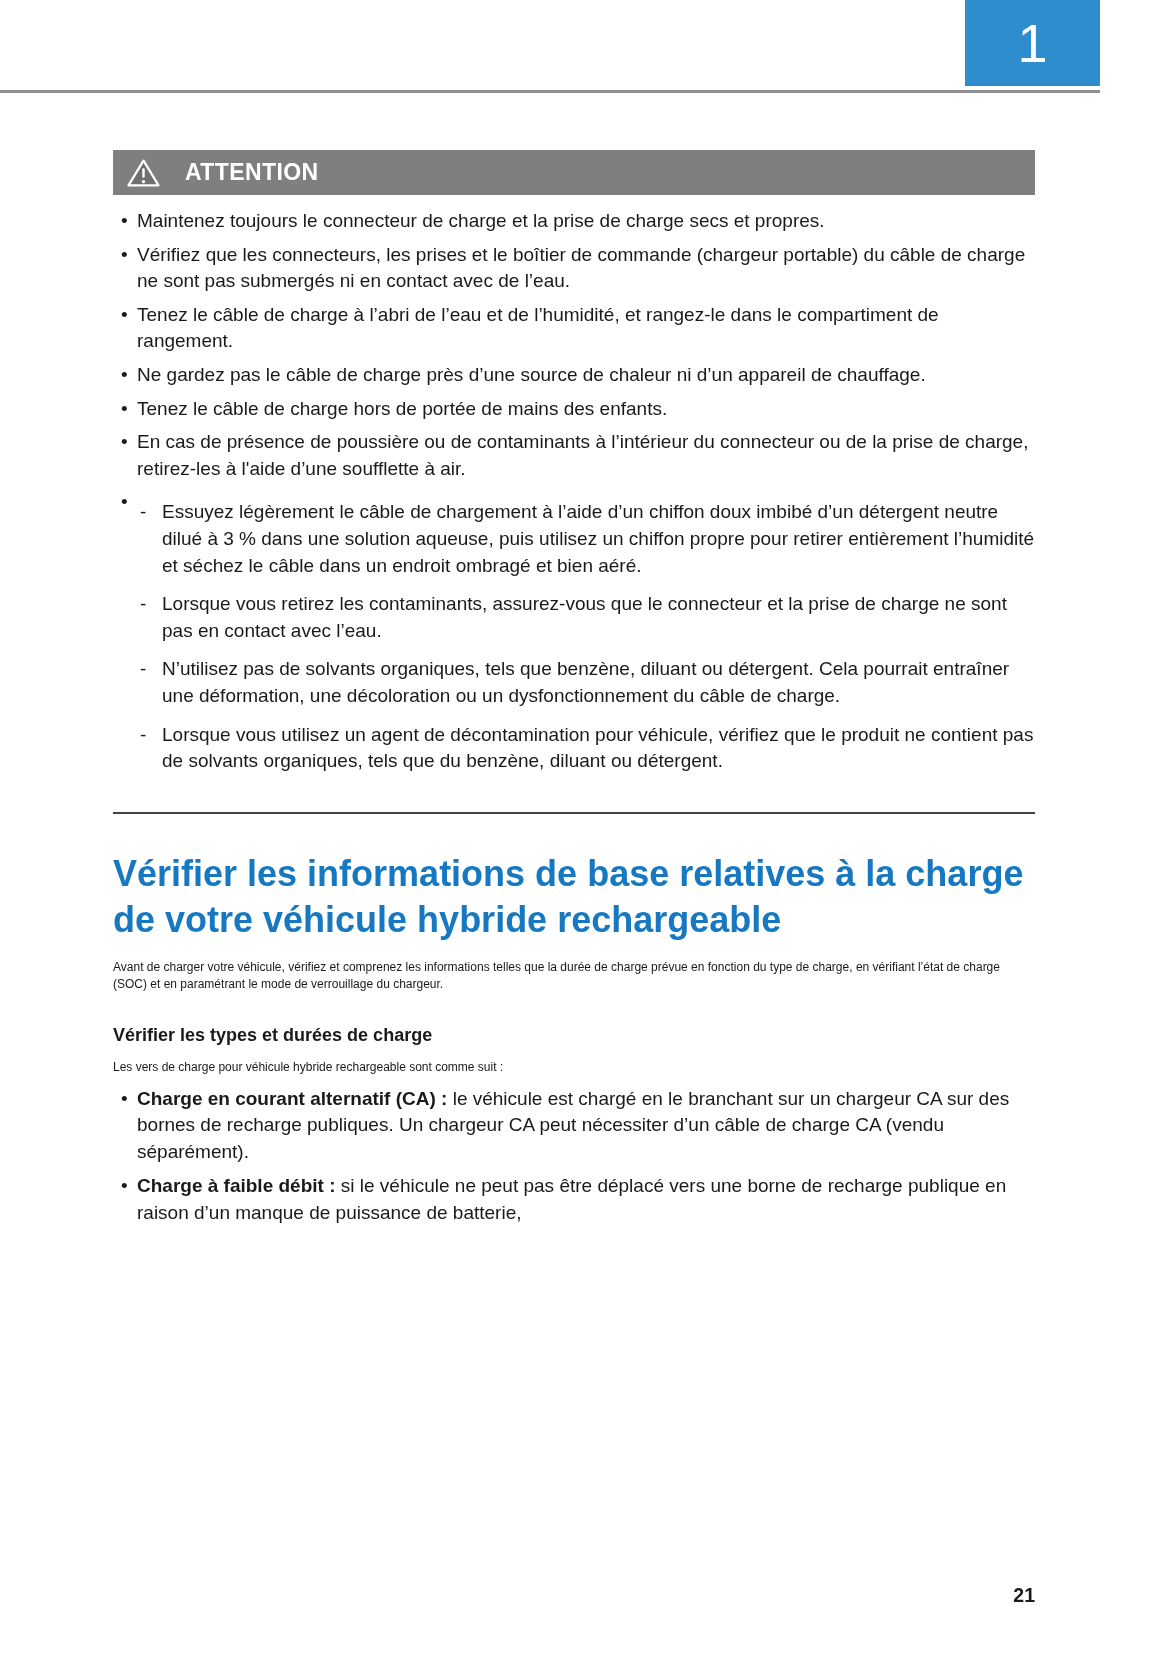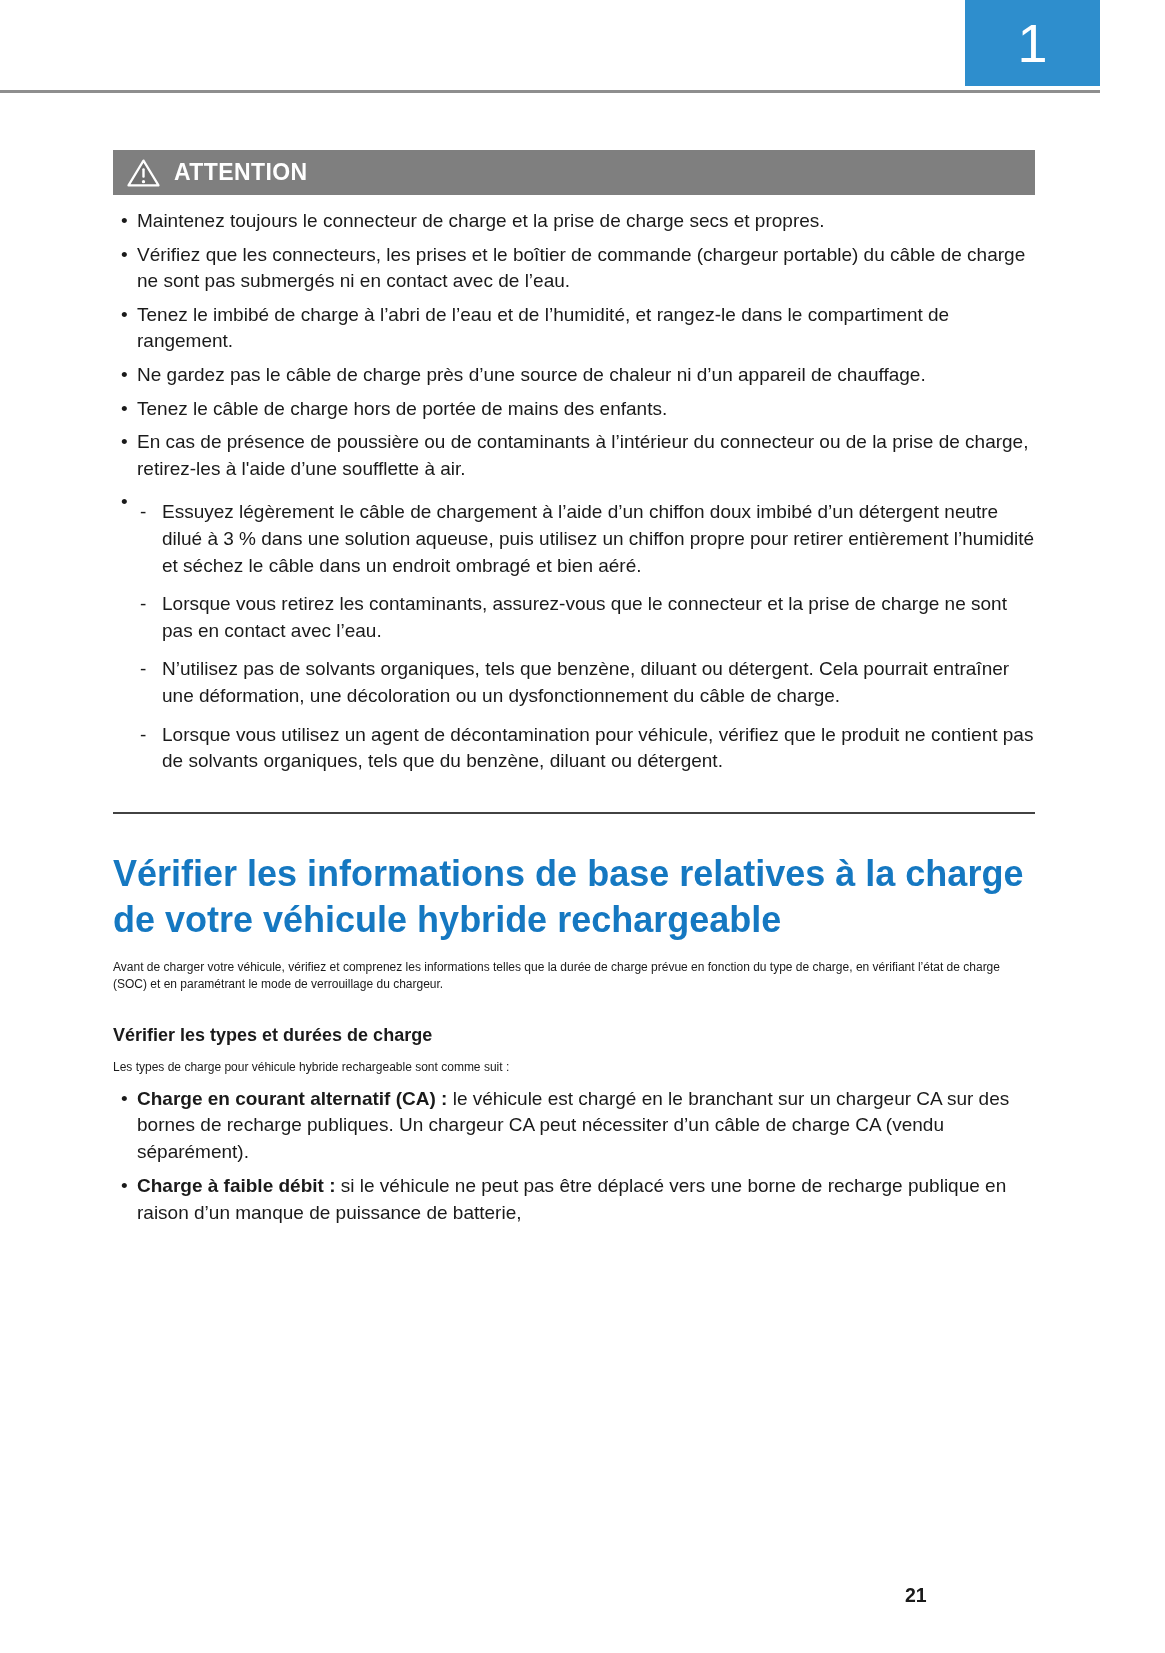--- a/index.html
+++ b/index.html
@@ -36,21 +36,21 @@
     font-family: "Liberation Serif", serif;
     font-size: 21px; font-weight: bold;
     margin: 0 0 15px 0;
     color: #1a1a1a;
   }
   .attention-banner {
     background: #7f7f7f;
     height: 45px;
     display: flex; align-items: center;
     padding-left: 13px;
-    gap: 13px;
+    gap: 24px;
     margin-bottom: 13px;
   }
   .warn-icon { width: 35px; height: 30px; display: block; }
   .attention-label {
     color: #ffffff; font-weight: bold; font-size: 23px; letter-spacing: 0.4px;
   }
   ul.bullets, ul.subbullets, ul.types-list {
     list-style: none; margin: 0; padding: 0;
     font-size: 19px; line-height: 1.4;
   }
@@ -79,21 +79,21 @@
     margin: 0 0 10px 0;
   }
   .sub-title {
     font-size: 18px; font-weight: bold;
     margin: 32px 0 13px 0;
   }
   .types-list .bullet { margin-bottom: 8px; }
   .lead { font-weight: bold; }
   .page-number {
     position: absolute; left: 905px; top: 1584px;
-    width: 130px; text-align: left;
+    width: 130px; text-align: right;
     font-size: 19.5px; font-weight: bold; color: #1a1a1a;
   }
 </style>
 </head>
 <body>
 
 <div class="page">
 
   <div class="chapter-tab">
     <span>1</span>
@@ -117,21 +117,21 @@
       <li class="bullet">
         <span class="marker">•</span>
         <span class="btext">Maintenez toujours le connecteur de charge et la prise de charge secs et propres.</span>
       </li>
       <li class="bullet">
         <span class="marker">•</span>
         <span class="btext">Vérifiez que les connecteurs, les prises et le boîtier de commande (chargeur portable) du câble de charge ne sont pas submergés ni en contact avec de l’eau.</span>
       </li>
       <li class="bullet">
         <span class="marker">•</span>
-        <span class="btext">Tenez le imbibé de charge à l’abri de l’eau et de l’humidité, et rangez-le dans le compartiment de rangement.</span>
+        <span class="btext">Tenez le câble de charge à l’abri de l’eau et de l’humidité, et rangez-le dans le compartiment de rangement.</span>
       </li>
       <li class="bullet">
         <span class="marker">•</span>
         <span class="btext">Ne gardez pas le câble de charge près d’une source de chaleur ni d’un appareil de chauffage.</span>
       </li>
       <li class="bullet">
         <span class="marker">•</span>
         <span class="btext">Tenez le câble de charge hors de portée de mains des enfants.</span>
       </li>
       <li class="bullet">
@@ -164,21 +164,21 @@
     </ul>
 
     <hr class="section-divider">
 
     <h1 class="blue-title">Vérifier les informations de base relatives à la charge de votre véhicule hybride rechargeable</h1>
 
     <p class="para">Avant de charger votre véhicule, vérifiez et comprenez les informations telles que la durée de charge prévue en fonction du type de charge, en vérifiant l’état de charge (SOC) et en paramétrant le mode de verrouillage du chargeur.</p>
 
     <h3 class="sub-title">Vérifier les types et durées de charge</h3>
 
-    <p class="para">Les types de charge pour véhicule hybride rechargeable sont comme suit :</p>
+    <p class="para">Les vers de charge pour véhicule hybride rechargeable sont comme suit :</p>
 
     <ul class="types-list">
       <li class="bullet">
         <span class="marker">•</span>
         <span class="btext"><span class="lead">Charge en courant alternatif (CA) :</span><span> le véhicule est chargé en le branchant sur un chargeur CA sur des bornes de recharge publiques. Un chargeur CA peut nécessiter d’un câble de charge CA (vendu séparément).</span></span>
       </li>
       <li class="bullet">
         <span class="marker">•</span>
         <span class="btext"><span class="lead">Charge à faible débit :</span><span> si le véhicule ne peut pas être déplacé vers une borne de recharge publique en raison d’un manque de puissance de batterie,</span></span>
       </li>

